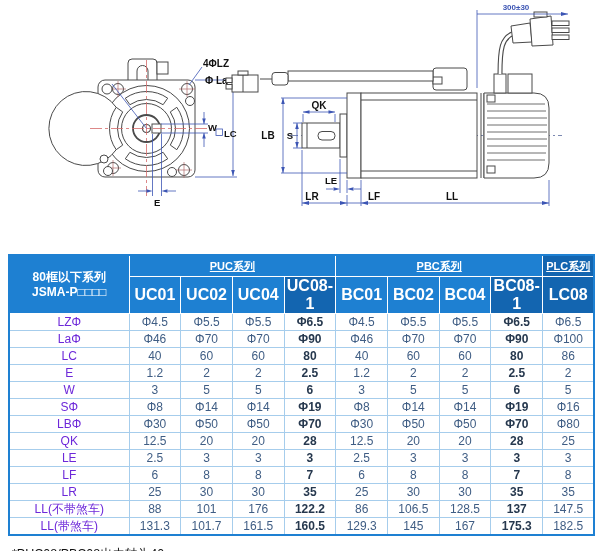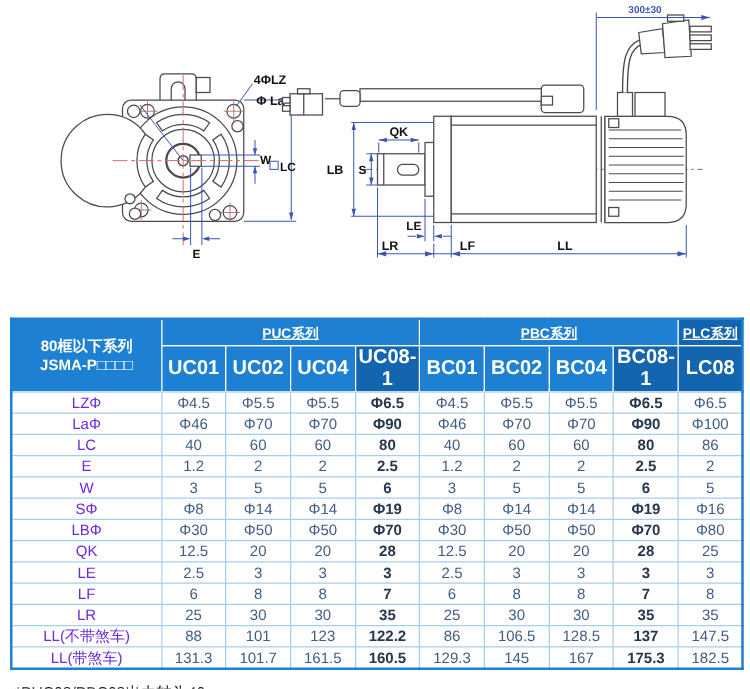--- a/index.html
+++ b/index.html
@@ -394,21 +394,21 @@
           <td>25</td>
           <td>30</td>
           <td>30</td>
           <td class="hl">35</td>
           <td>35</td>
         </tr>
         <tr>
           <td class="rowlabel">LL(不带煞车)</td>
           <td>88</td>
           <td>101</td>
-          <td>123</td>
+          <td>176</td>
           <td class="hl">122.2</td>
           <td>86</td>
           <td>106.5</td>
           <td>128.5</td>
           <td class="hl">137</td>
           <td>147.5</td>
         </tr>
         <tr>
           <td class="rowlabel">LL(带煞车)</td>
           <td>131.3</td>

